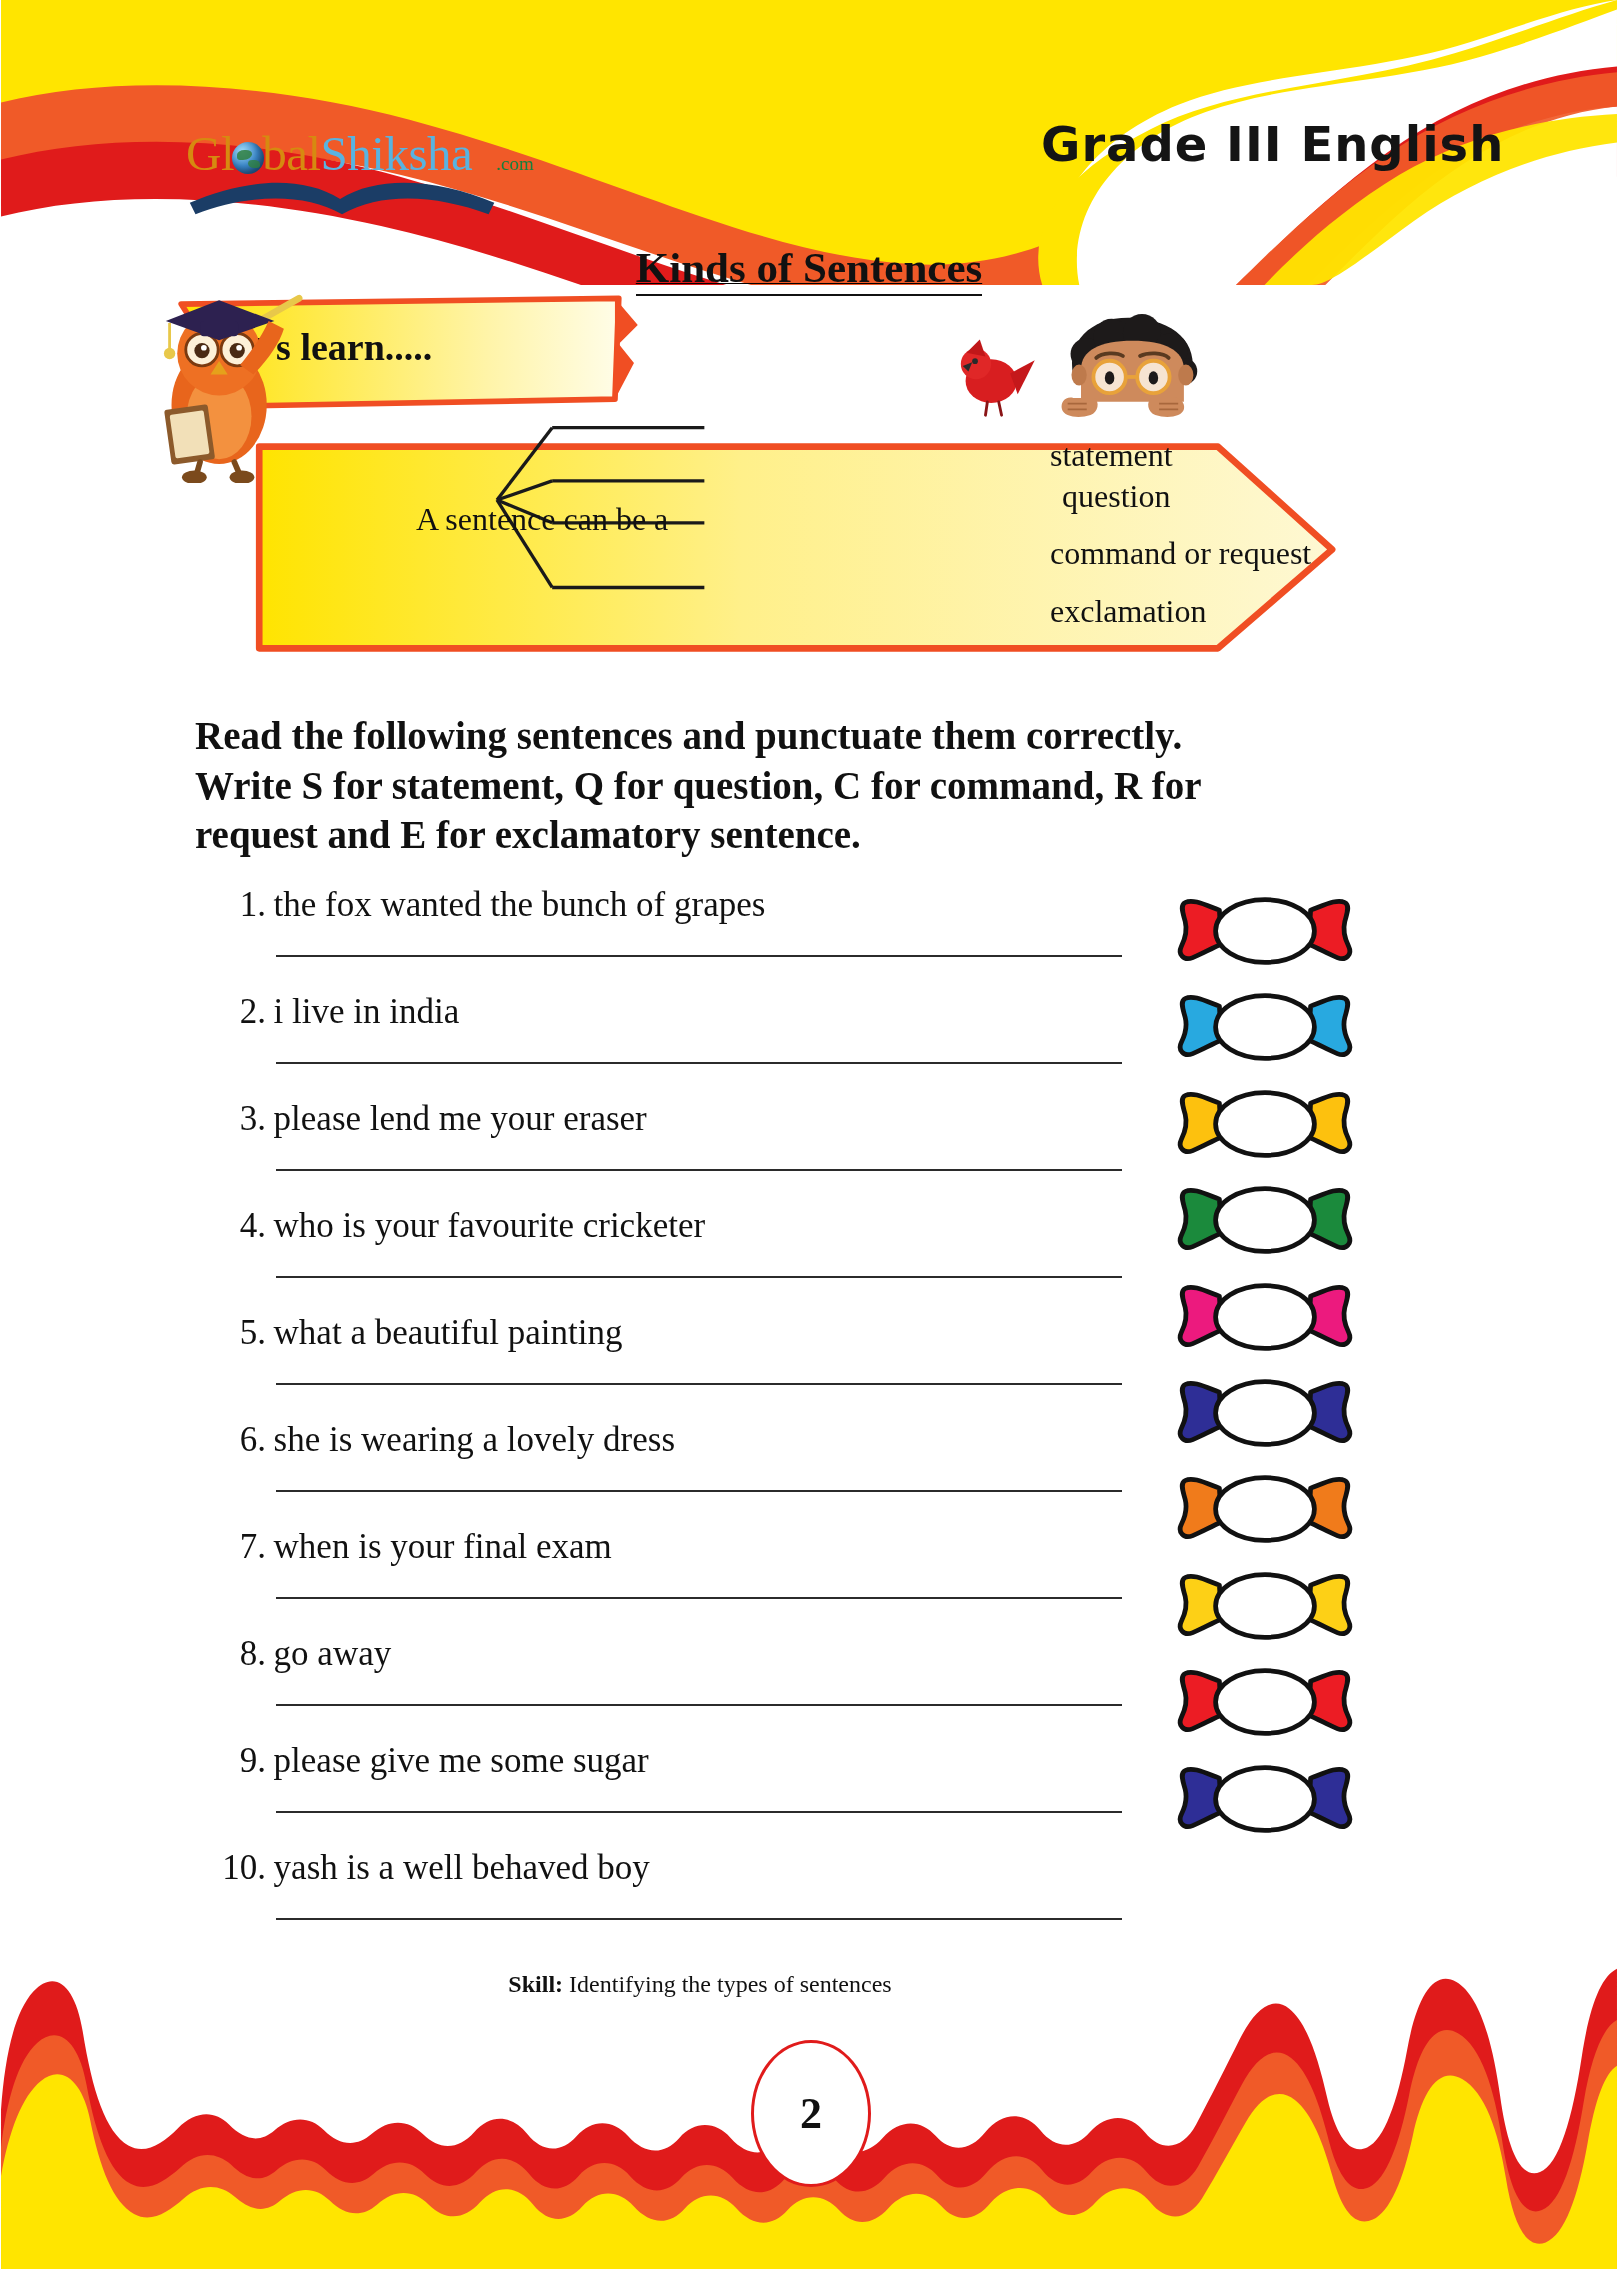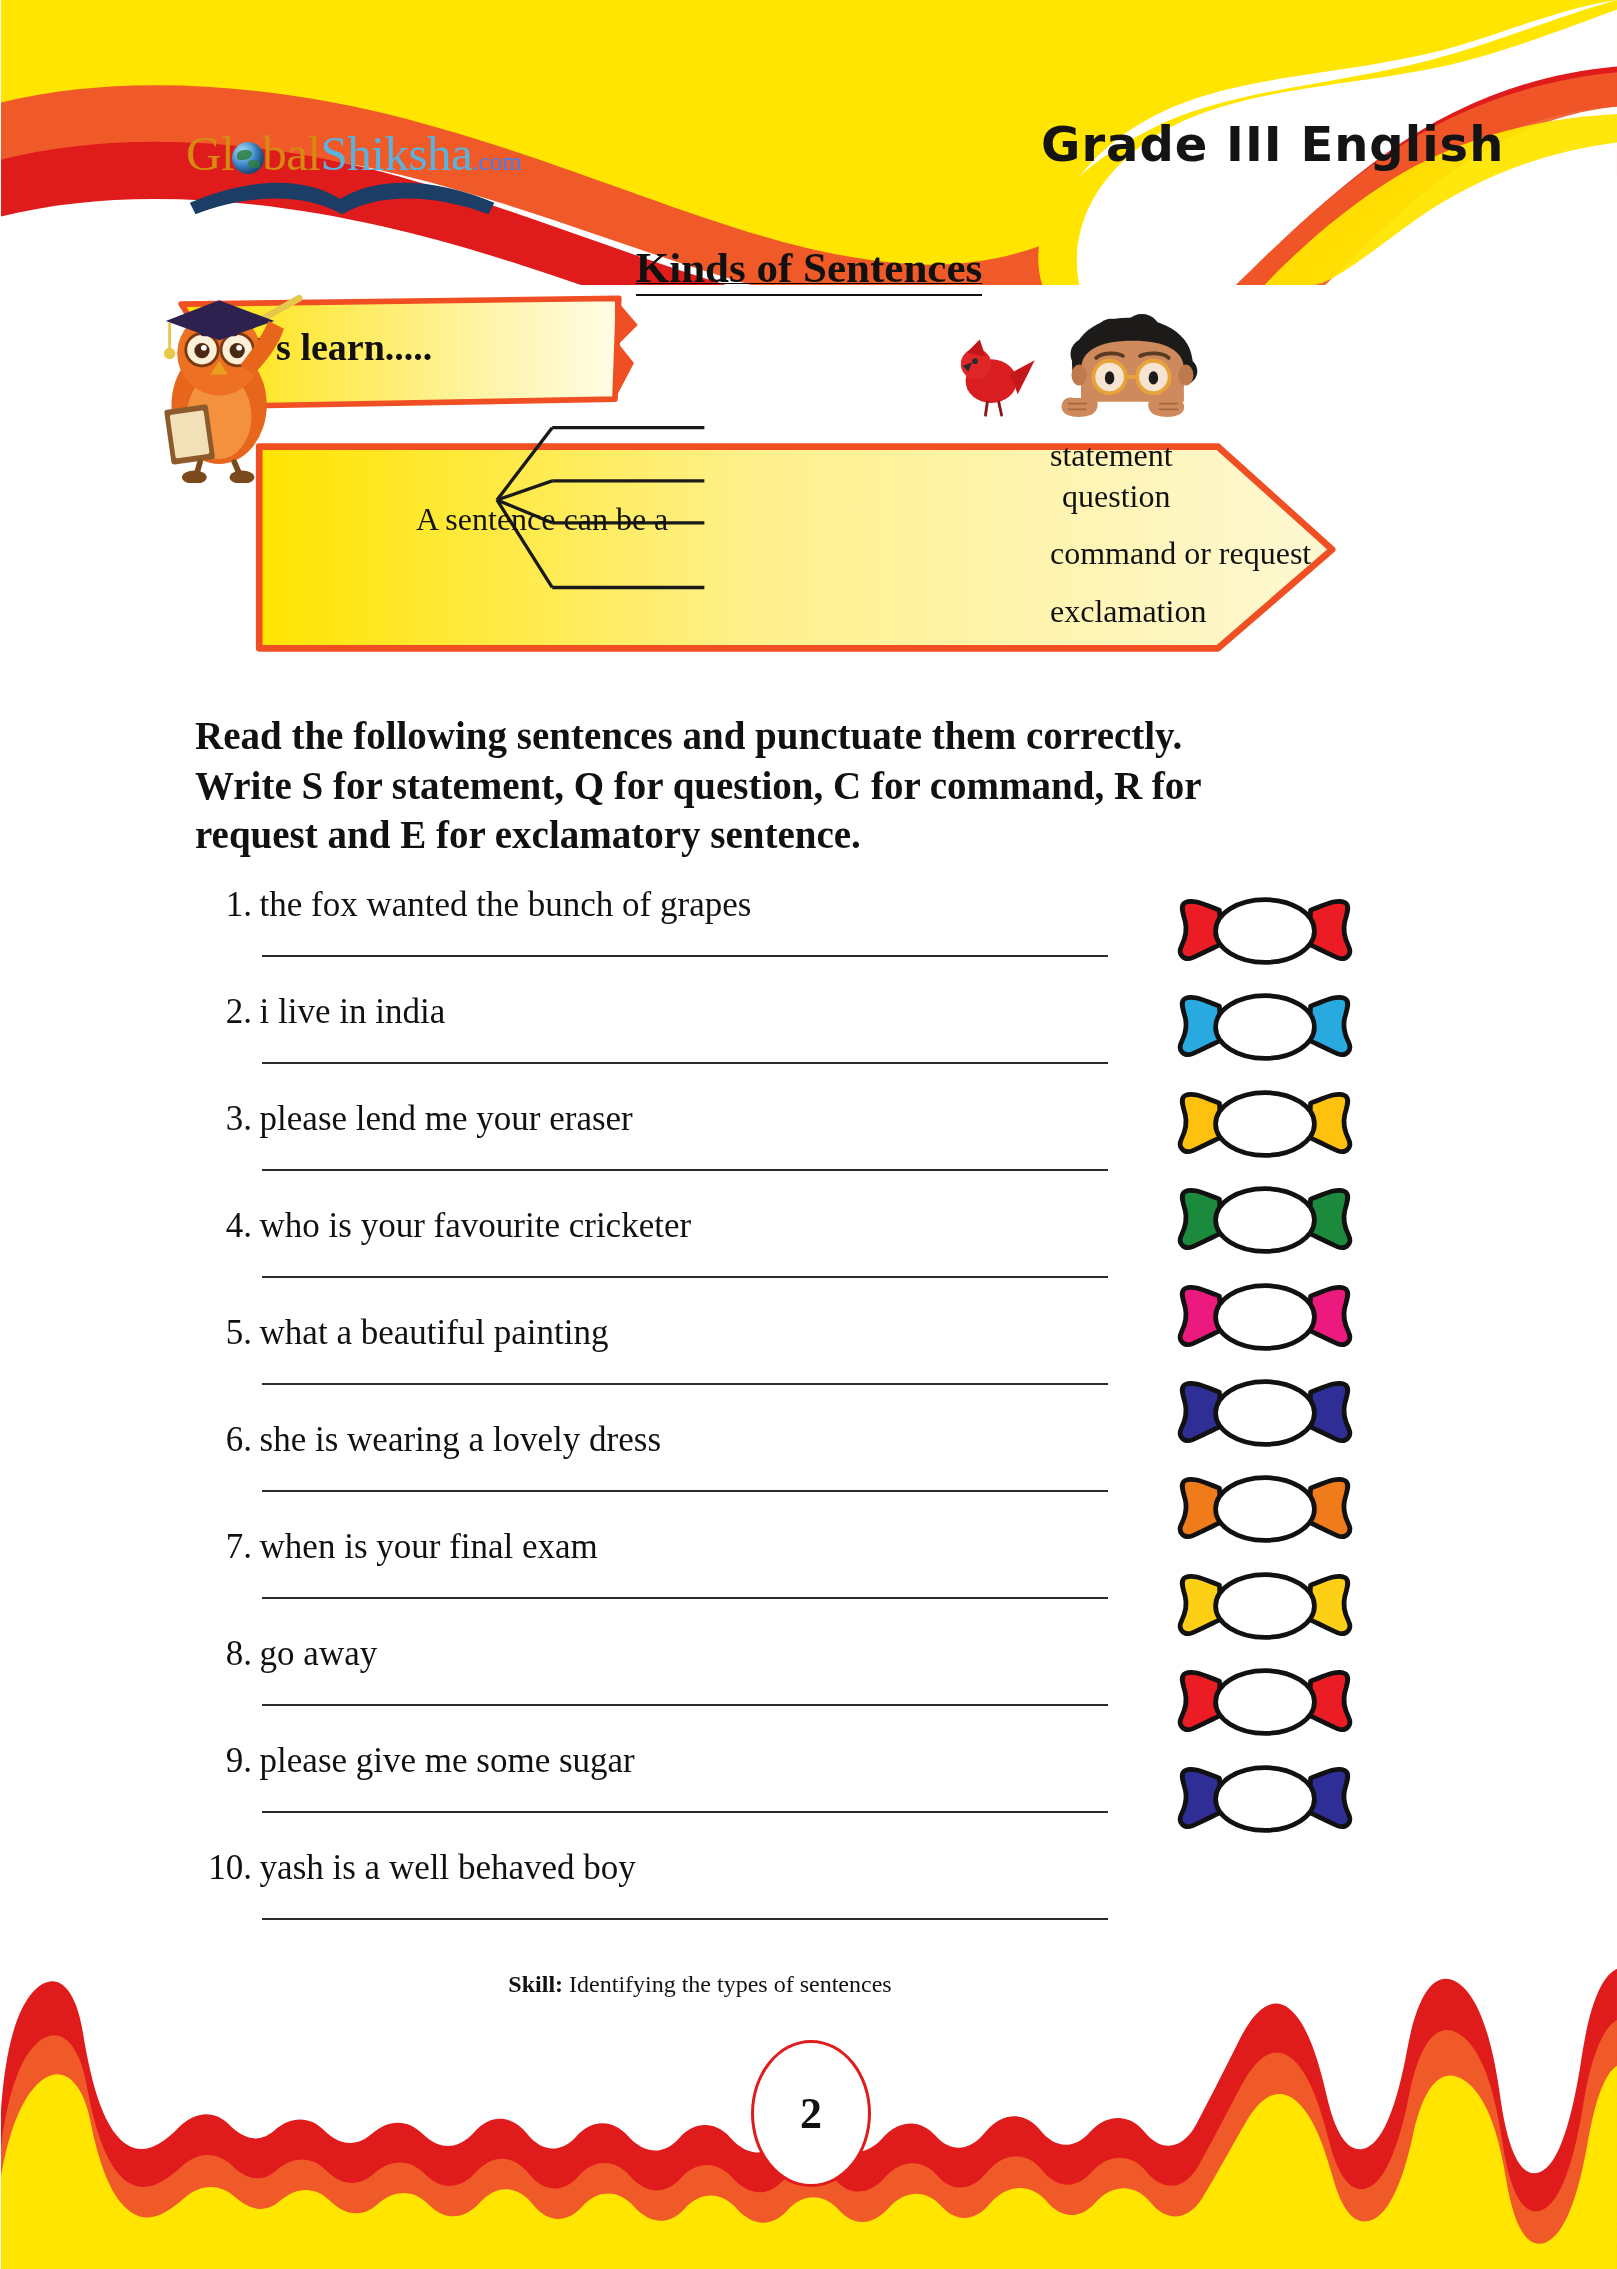--- a/index.html
+++ b/index.html
@@ -45,21 +45,21 @@
     line-height: 1;
   }
   .logo-text {
     font-family: "Liberation Serif", serif;
     font-size: 49px;
     letter-spacing: -0.5px;
     white-space: nowrap;
   }
   .logo-global { color: #D68A10; }
   .logo-shiksha { color: #59B3E0; }
-  .logo-dotcom { color: #3b82f6; font-size: 25px; letter-spacing: 0; }
+  .logo-dotcom { color: #15803d; font-size: 19px; letter-spacing: 0; margin-left: 24px; }
   .logo-globe {
     display: inline-block;
     width: 32px; height: 32px;
     border-radius: 50%;
     background:
       radial-gradient(circle at 32% 28%, #9fd8f5 0%, #3a86c8 48%, #17528e 100%);
     position: relative;
     top: 3.8px;
     margin: 0 -1.9px;
     box-shadow: inset -3.8px -3.8px 6.7px rgba(0,0,0,.35);
@@ -165,23 +165,24 @@
     font-family: "Liberation Serif", serif;
     font-weight: bold;
     font-size: 39px;
     line-height: 1.27;
     color: #111;
   }
 
   
   .q-list {
     position: absolute;
-    left: 10px; top: 885px;
+    left: 0; top: 885px;
     width: 1578px;
     z-index: 5;
+    padding-left: 24px;
   }
   .q-row {
     position: relative;
     height: 107px;
   }
   .q-text {
     position: absolute;
     left: 198px; top: 0;
     font-size: 35px;
     color: #111;

